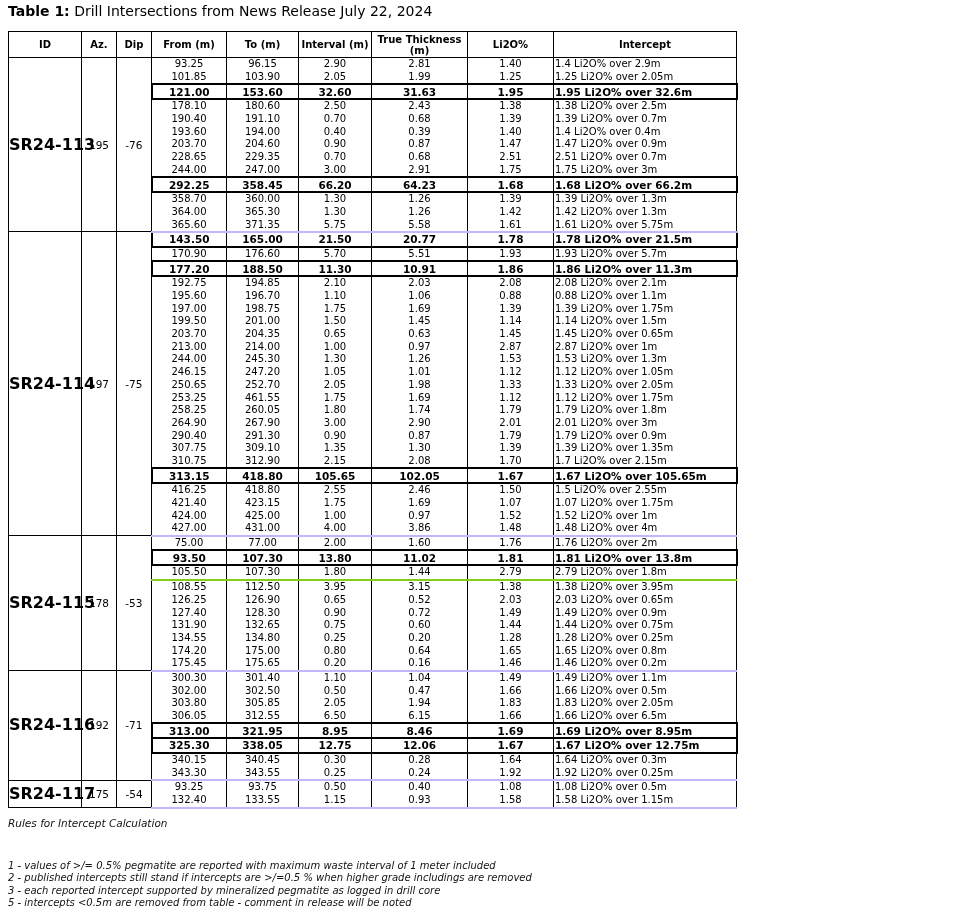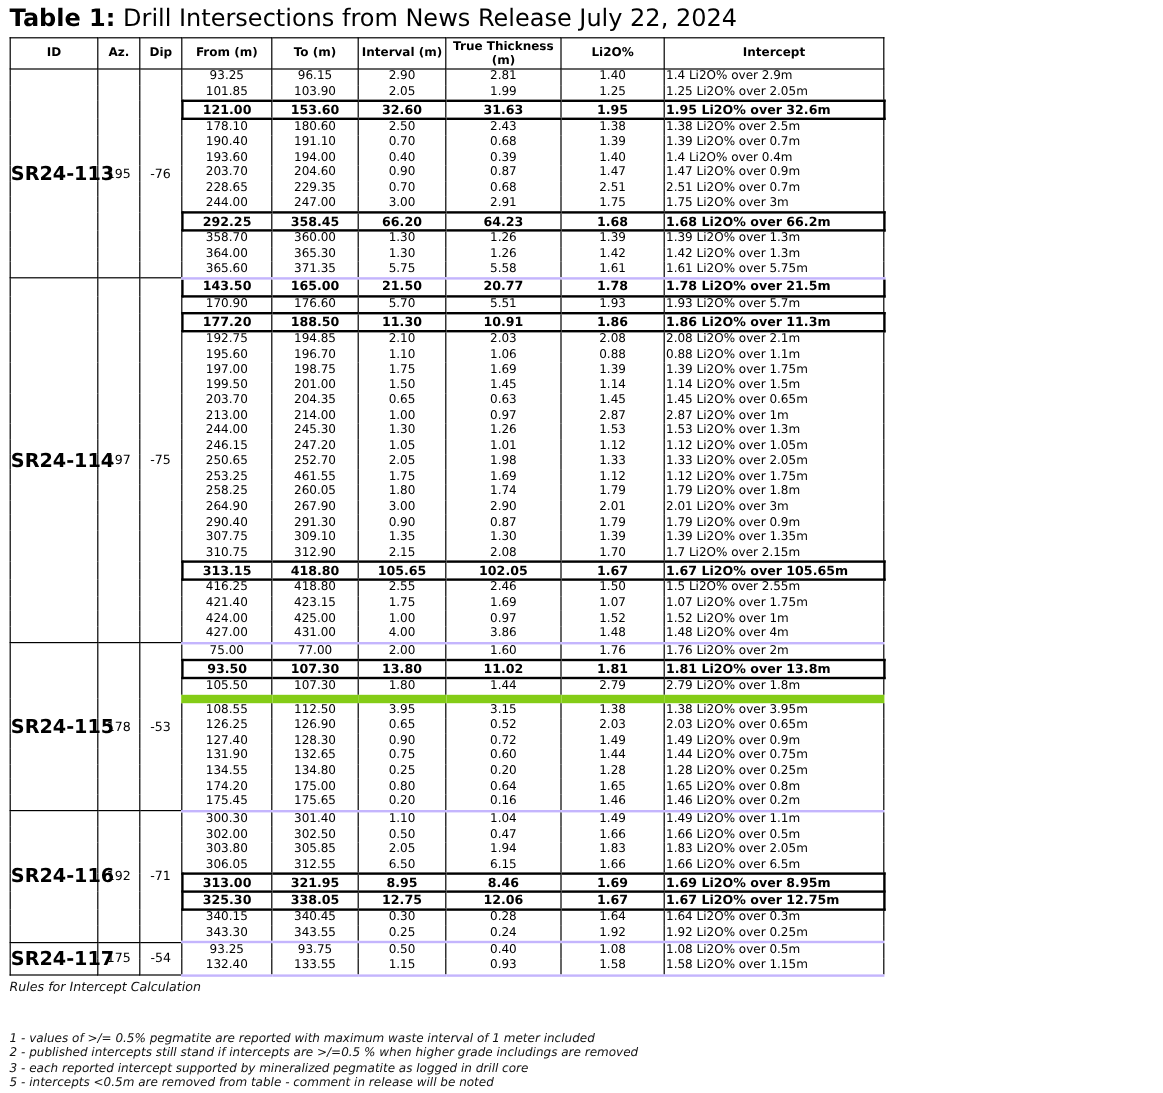--- a/index.html
+++ b/index.html
@@ -1,25 +1,25 @@
 <!DOCTYPE html>
 <html><head>
 <meta charset="utf-8">
 <style>
   html, body { margin: 0; padding: 0; background: #ffffff; }
   body { width: 969px; height: 911px; position: relative; font-family: "DejaVu Sans", sans-serif; color: #000; overflow: hidden; }
-  .title { position: absolute; left: 8px; top: 3px; font-size: 20px; white-space: nowrap; }
+  .title { position: absolute; left: 8px; top: 3px; font-size: 14px; white-space: nowrap; }
   .title b { font-weight: bold; }
   table.drill { position: absolute; left: 8px; top: 31px; border-collapse: collapse; font-size: 10px; table-layout: fixed; width: 728px; }
   table.drill th { font-weight: bold; font-size: 10px; border: 1px solid #000; height: 25px; padding: 0; line-height: 11px; text-align: center; }
   table.drill td { padding: 0; height: 12.7px; line-height: 12px; text-align: center; border-left: 1px solid #000; border-right: 1px solid #000; white-space: nowrap; }
   table.drill td.intercept { text-align: left; padding-left: 1px; }
   table.drill td.hole { font-weight: bold; border: 1px solid #000; font-size: 16px; }
   table.drill td.az, table.drill td.dip { border: 1px solid #000; font-size: 10.5px; }
-  tr.sep td.d { border-top: 7px solid #84cc16; }
+  tr.sep td.d { border-top: 2px solid #84cc16; }
   tr.bold td.d { font-weight: bold; border-top: 2px solid #000; border-bottom: 2px solid #000; font-size: 10.5px; }
   tr.bold td.d.first { border-left: 2px solid #000; }
   tr.bold td.d.intercept { border-right: 2px solid #000; }
   tr.groupstart td.d { border-top: 1px solid #000; }
   tr.groupend td.d { border-bottom: 2px solid #c4b5fd; }
   .notes { position: absolute; left: 8px; top: 817px; font-size: 10.5px; font-style: italic; color: #111; }
   .notes .ntitle { margin-bottom: 31px; }
   .notes .rule { line-height: 12.4px; white-space: nowrap; font-size: 10px; }
 </style>
 </head>

